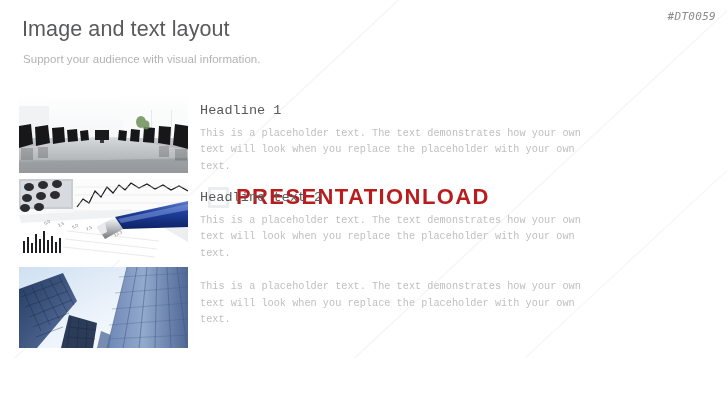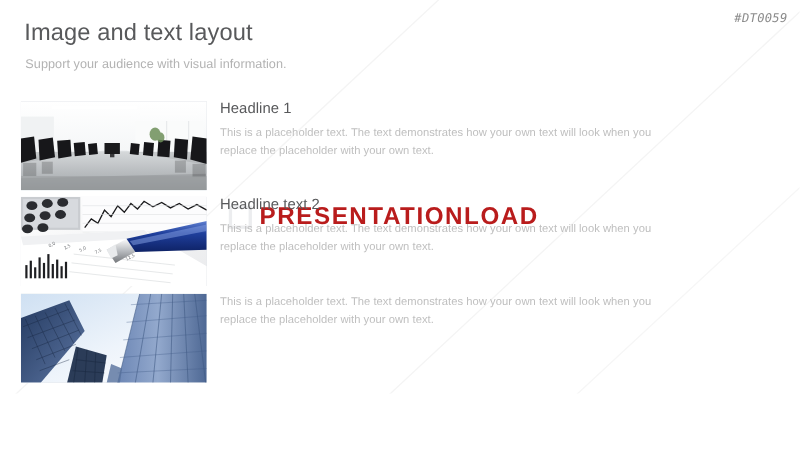--- a/index.html
+++ b/index.html
@@ -82,22 +82,23 @@
     width: 169px;
     height: 81px;
     overflow: hidden;
     background: #dfe3e8;
   }
   .thumb svg { display: block; width: 169px; height: 81px; }
 
   .row-text {
     position: absolute;
     left: 181px;
-    top: 0;
+    top: 12px;
     width: 400px;
+    font-family: Liberation Mono, monospace;
   }
   .row-headline {
     font-size: 13.5px;
     font-weight: 400;
     color: #58595b;
     line-height: 1.1;
     margin: 0 0 7px 0;
     letter-spacing: 0.05px;
     white-space: nowrap;
   }

